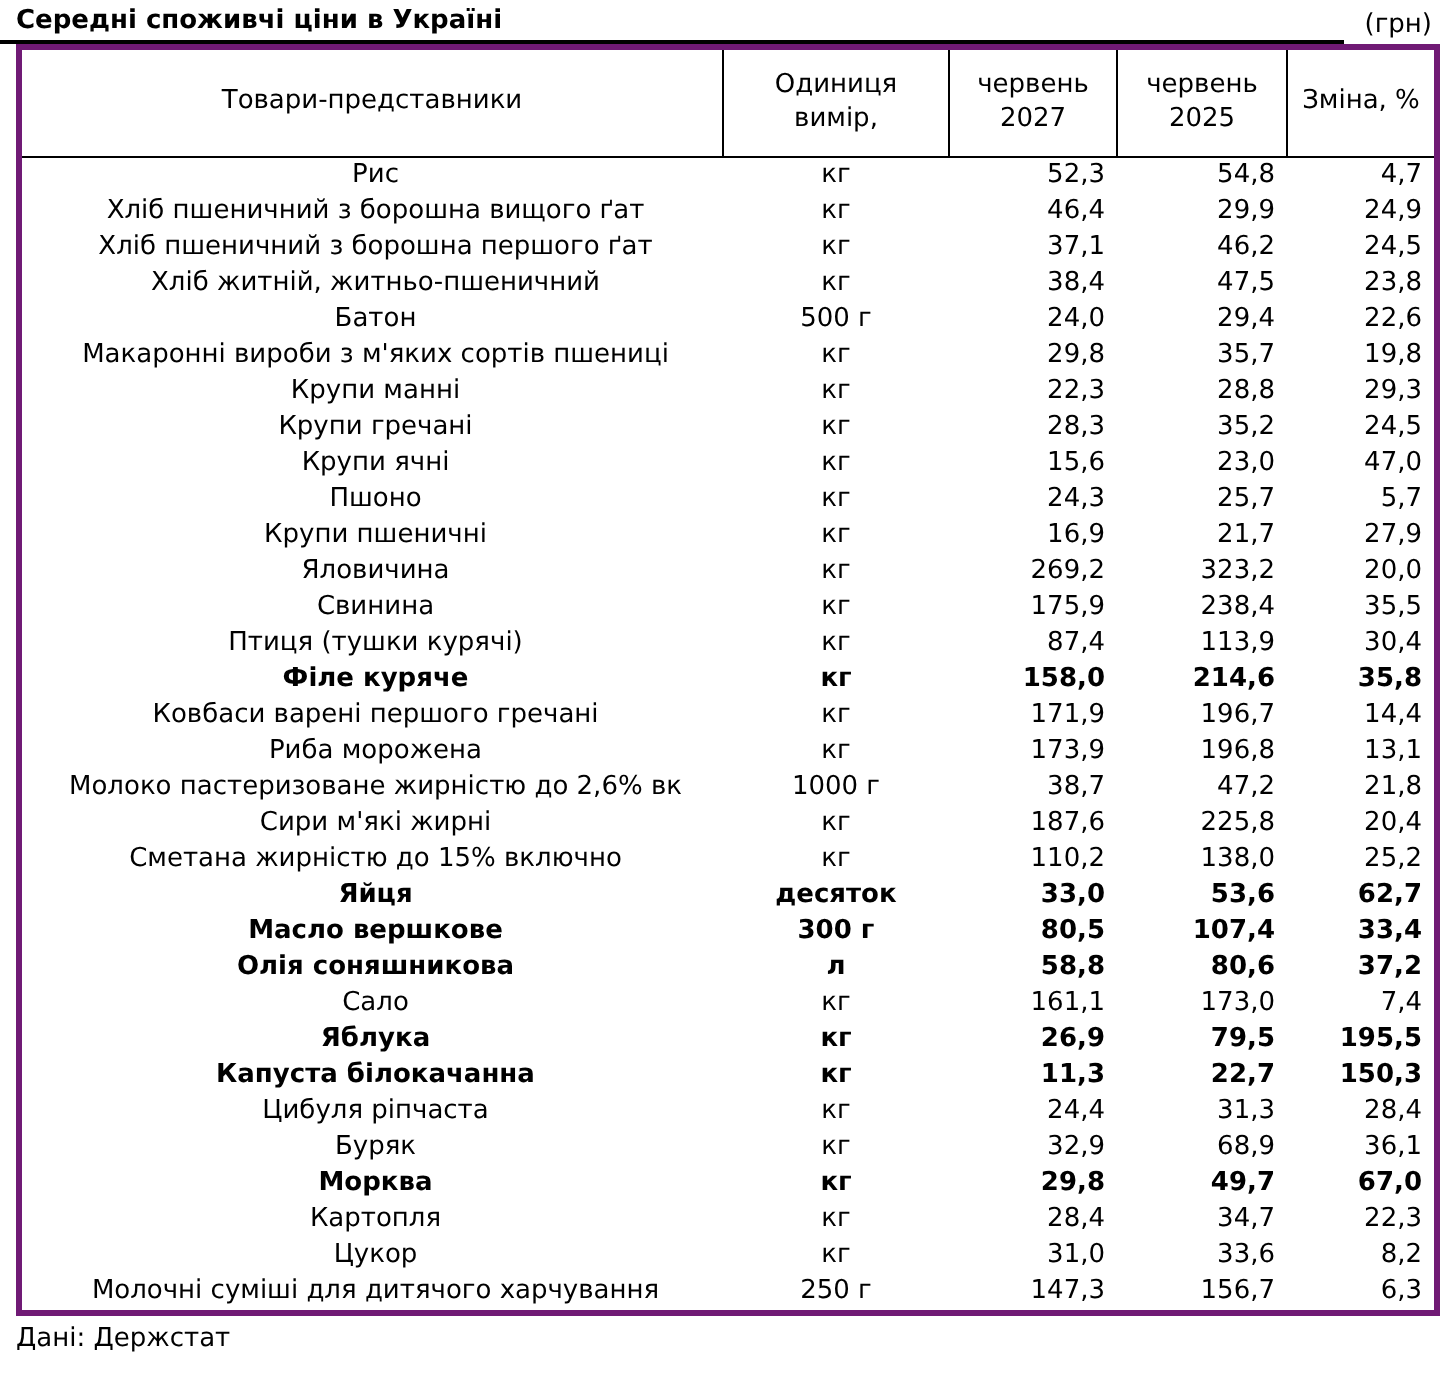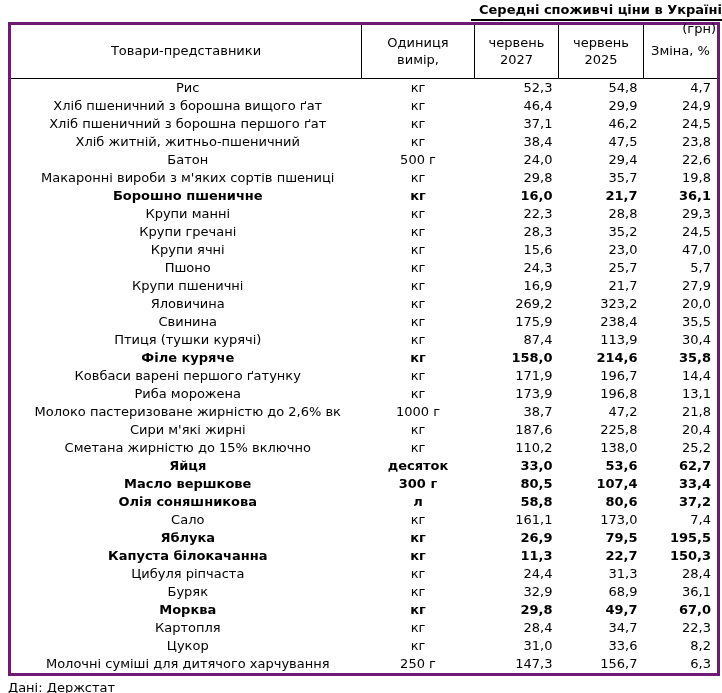--- a/index.html
+++ b/index.html
@@ -11,21 +11,20 @@
     overflow: hidden;
   }
   .page { width: 722px; height: 693px; position: relative; }
 
   
   .titlebar {
     display: flex;
     align-items: flex-end;
     height: 20px;
     margin-top: 2px;
-    flex-direction: column;
   }
   .title {
     flex: 1;
     font-size: 13px;
     font-weight: bold;
     padding-left: 8px;
     padding-bottom: 2px;
     border-bottom: 2px solid #000;
     white-space: nowrap;
   }
@@ -144,27 +143,20 @@
     <td class="num">29,4</td>
     <td class="num">22,6</td>
   </tr>
         <tr>
     <td class="product">Макаронні вироби з м'яких сортів пшениці</td>
     <td class="unit">кг</td>
     <td class="num">29,8</td>
     <td class="num">35,7</td>
     <td class="num">19,8</td>
   </tr>
-        <tr class="bold">
-    <td class="product">Борошно пшеничне</td>
-    <td class="unit">кг</td>
-    <td class="num">16,0</td>
-    <td class="num">21,7</td>
-    <td class="num">36,1</td>
-  </tr>
         <tr>
     <td class="product">Крупи манні</td>
     <td class="unit">кг</td>
     <td class="num">22,3</td>
     <td class="num">28,8</td>
     <td class="num">29,3</td>
   </tr>
         <tr>
     <td class="product">Крупи гречані</td>
     <td class="unit">кг</td>
@@ -215,21 +207,21 @@
     <td class="num">30,4</td>
   </tr>
         <tr class="bold">
     <td class="product">Філе куряче</td>
     <td class="unit">кг</td>
     <td class="num">158,0</td>
     <td class="num">214,6</td>
     <td class="num">35,8</td>
   </tr>
         <tr>
-    <td class="product">Ковбаси варені першого ґатунку</td>
+    <td class="product">Ковбаси варені першого гречані</td>
     <td class="unit">кг</td>
     <td class="num">171,9</td>
     <td class="num">196,7</td>
     <td class="num">14,4</td>
   </tr>
         <tr>
     <td class="product">Риба морожена</td>
     <td class="unit">кг</td>
     <td class="num">173,9</td>
     <td class="num">196,8</td>

